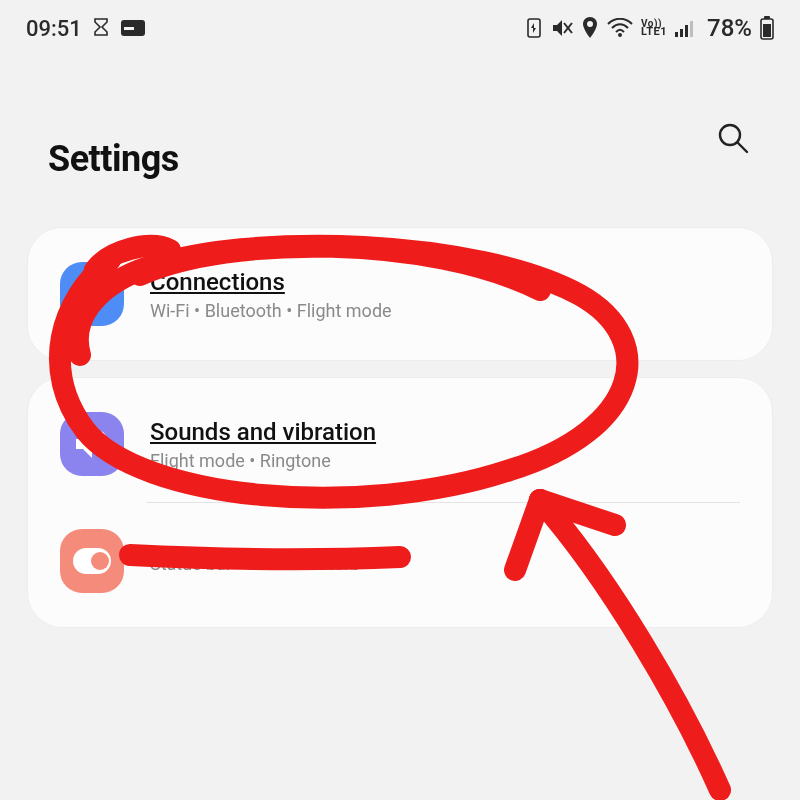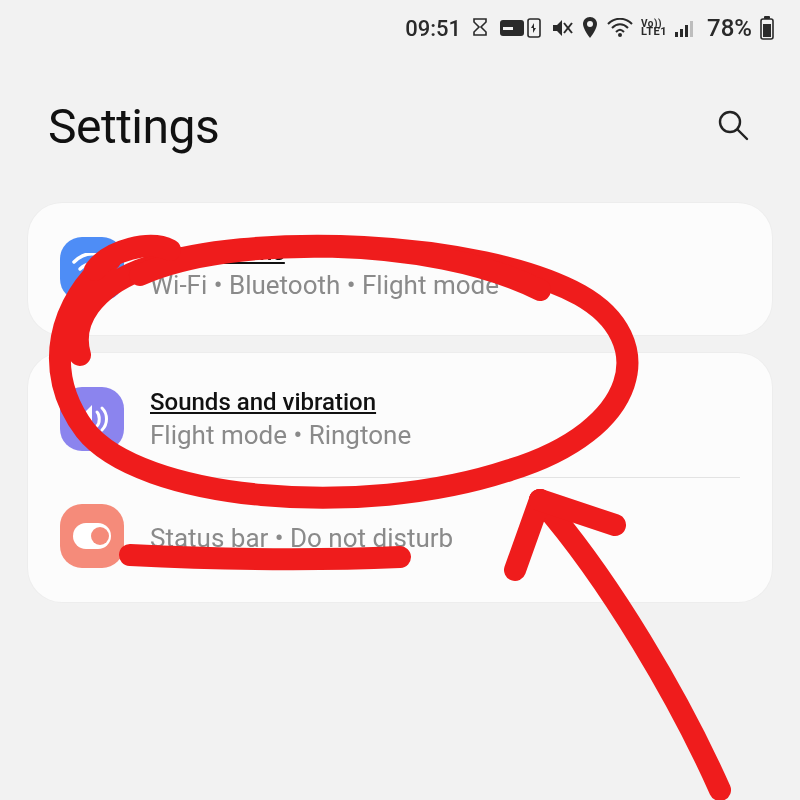--- a/index.html
+++ b/index.html
@@ -9,21 +9,21 @@
     font-family: -apple-system, "Segoe UI", Roboto, "Helvetica Neue", Arial, sans-serif;
     color: #111;
     position: relative;
     overflow: hidden;
   }
 
   
   .status-bar {
     display: flex;
     align-items: center;
-    justify-content: flex-end;
+    justify-content: space-between;
     padding: 14px 26px 10px 26px;
     font-size: 22px;
     font-weight: 500;
     color: #2a2a2a;
   }
   .status-left { display: flex; align-items: center; gap: 10px; }
   .status-right { display: flex; align-items: center; gap: 8px; }
   .sb-icon { display: inline-flex; align-items: center; justify-content: center; }
   .sb-icon svg { display: block; }
   .lte-stack {
@@ -33,21 +33,21 @@
   .lte-stack .top { font-size: 10px; }
   .battery-pct { font-size: 24px; font-weight: 500; margin-left: 2px; }
 
   
   .header {
     display: flex;
     align-items: center;
     justify-content: space-between;
     padding: 46px 42px 30px 48px;
   }
-  .header h1 { font-size: 48px; font-weight: 400; letter-spacing: -0.5px; }
+  .header h1 { font-size: 36px; font-weight: 700; letter-spacing: -0.5px; margin-top: 40px; }
   .search-btn {
     background: none; border: none; padding: 8px; cursor: pointer;
     display: flex; align-items: center; justify-content: center;
   }
 
   
   .card {
     background: #fcfcfc;
     border-radius: 34px;
     margin: 18px 28px 0 28px;
@@ -68,21 +68,21 @@
   }
   .app-icon {
     width: 64px; height: 64px; border-radius: 22px;
     display: flex; align-items: center; justify-content: center;
     flex: 0 0 auto;
   }
   .app-icon.wifi   { background: #4e8df6; }
   .app-icon.sound  { background: #8b84ee; }
   .app-icon.notif  { background: #f58b7a; }
   .item-text .title { font-size: 24px; font-weight: 500; color: #111; text-decoration: underline; }
-  .item-text .sub   { font-size: 26px; color: #8a8a8a; margin-top: 4px; }
+  .item-text .sub   { font-size: 18px; color: #8a8a8a; margin-top: 4px; }
 
   
   .annotation {
     position: absolute;
     top: 0; left: 0;
     width: 800px; height: 800px;
     pointer-events: none;
   }
 </style>
 </head>

